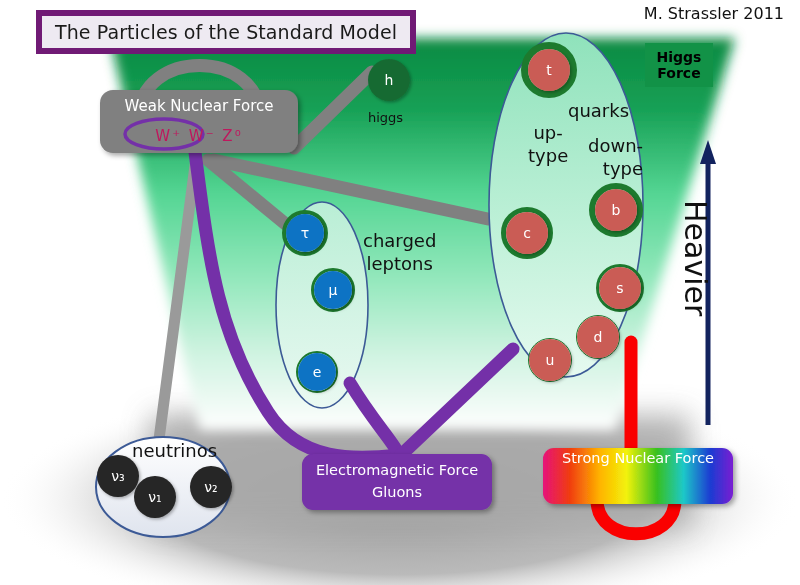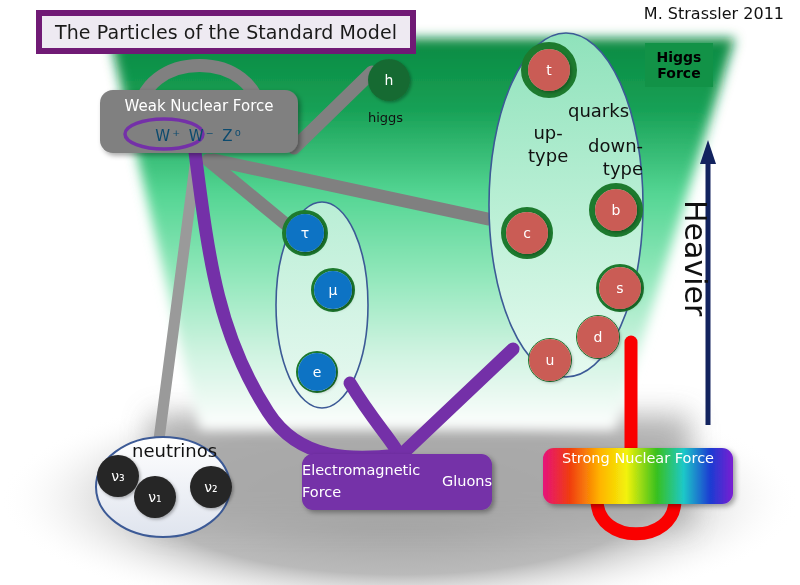--- a/index.html
+++ b/index.html
@@ -19,24 +19,24 @@
     background:#129247;display:flex;flex-direction:column;
     align-items:center;justify-content:center;
     font-size:14px;font-weight:bold;color:#000;line-height:1.15;
   }
   .weak-box{
     position:absolute;left:100px;top:90px;width:198px;height:63px;
     display:flex;flex-direction:column;align-items:center;
     justify-content:center;line-height:1.25;gap:11px;
   }
   .weak-l1{font-size:15px;color:#fff;}
-  .weak-l2{font-size:15px;color:#0c4a6e;margin-top:0;letter-spacing:2px;}
+  .weak-l2{font-size:15px;color:#be185d;margin-top:0;letter-spacing:2px;}
   .em-box{
     position:absolute;left:302px;top:454px;width:190px;height:56px;
-    display:flex;flex-direction:row;align-items:center;
+    display:flex;flex-direction:column;align-items:center;
     justify-content:center;color:#fff;font-size:14.5px;line-height:1.5;
   }
   .strong-box{
     position:absolute;left:543px;top:448px;width:190px;height:56px;
     display:flex;flex-direction:column;align-items:center;
     color:#fff;font-size:14.5px;line-height:1.5;border-radius:25px;
   }
   .heavier{
     position:absolute;left:713px;top:200px;
     font-size:30px;color:#111;
@@ -252,18 +252,22 @@
   <div class="grp-lbl" style="left:568px;top:100px;">quarks</div>
   <div class="grp-lbl" style="left:528px;top:122px;">
     <span>up-</span><br>
     <span>type</span>
   </div>
   <div class="grp-lbl" style="left:588px;top:135px;text-align:right;">
     <span>down-</span><br>
     <span>type</span>
   </div>
 
+  <div class="grp-lbl" style="left:363px;top:230px;">
+    <span>charged</span><br>
+    <span>leptons</span>
+  </div>
 
   <div class="grp-lbl" style="left:132px;top:440px;">neutrinos</div>
 
   <div class="part-lbl" style="left:368px;top:110px;">higgs</div>
 
 </div>
 
 </body></html>

